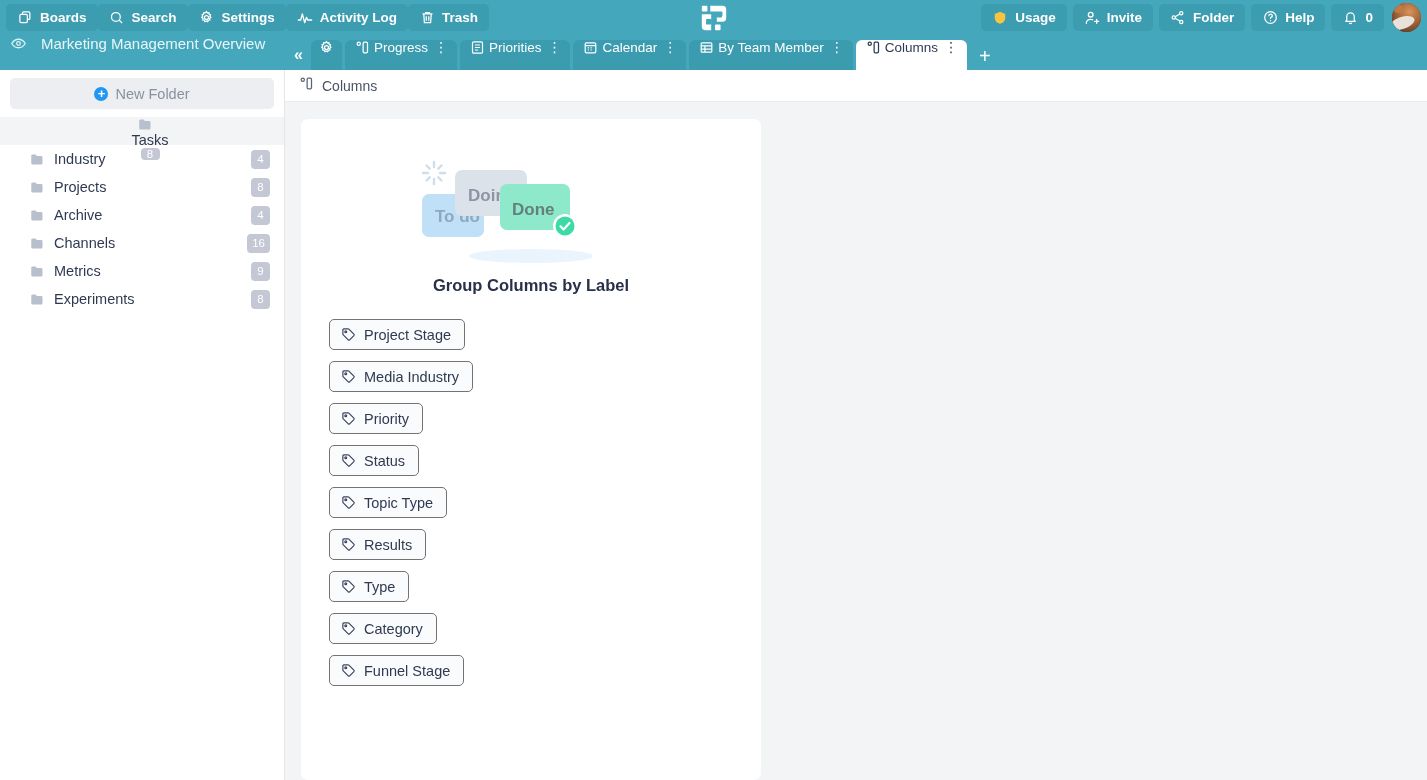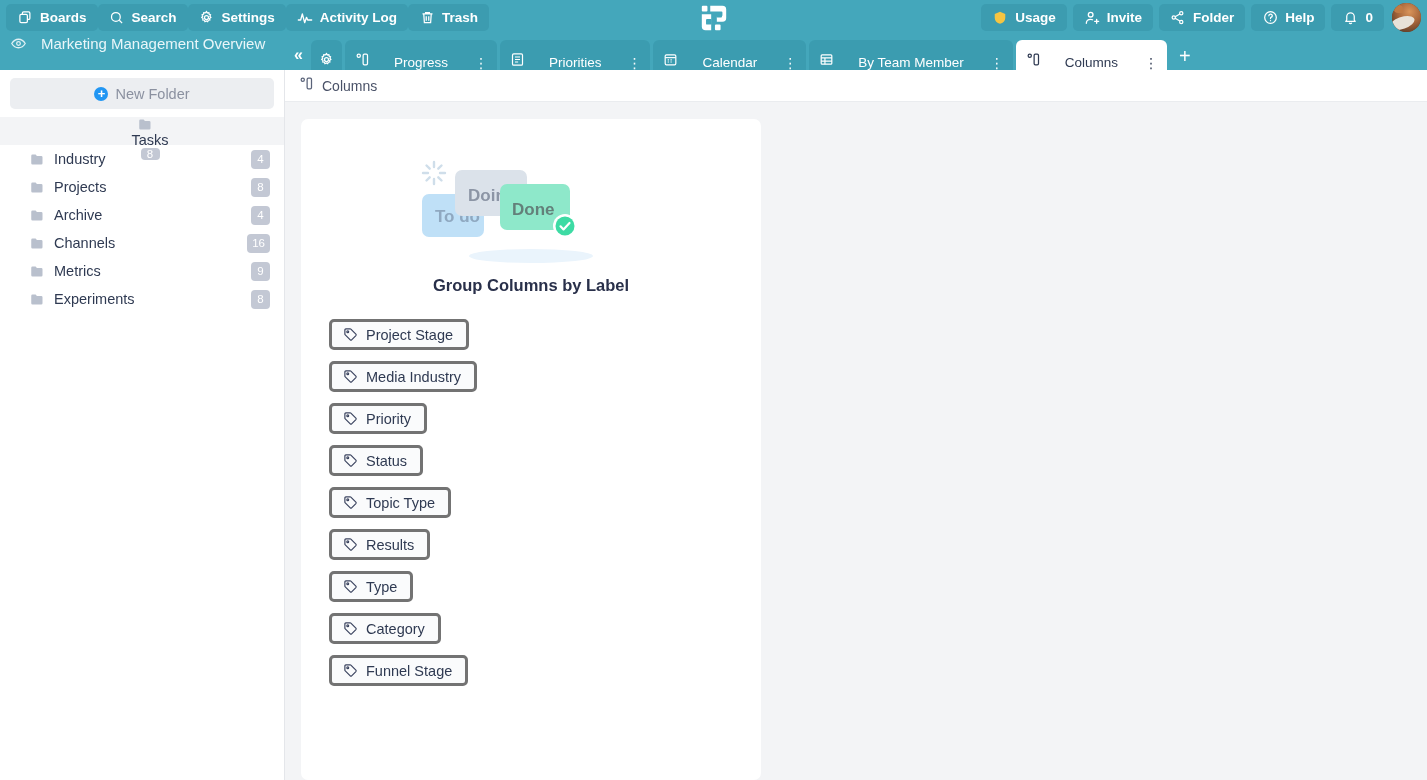--- a/index.html
+++ b/index.html
@@ -77,21 +77,21 @@
     align-items: flex-end;
     gap: 3px;
     padding-left: 6px;
     overflow: hidden;
   }
   .collapse-ic {
     color: #ffffff; font-size: 16px; font-weight: bold;
     padding: 0 7px 6px 3px; cursor: pointer; letter-spacing: -2px;
   }
   .tab {
-    display: flex; align-items: flex-end; gap: 24px;
+    display: flex; align-items: flex-start; gap: 4px;
     height: 30px;
     padding: 0 9px 0 10px;
     background: #3b9cb0;
     border-radius: 6px 6px 0 0;
     color: #ffffff;
     font-size: 13.5px;
     white-space: nowrap;
     cursor: pointer;
   }
   .tab.settings-tab { padding: 0 8px; }
@@ -194,21 +194,21 @@
     margin: 20px auto 0 auto;
     width: 372px;
   }
 
   .label-list { margin: 24px 0 0 28px; display: flex; flex-direction: column; gap: 11px; align-items: flex-start; }
   .label-btn {
     display: inline-flex; align-items: center; gap: 8px;
     height: 31px;
     padding: 0 13px 0 11px;
     background: #fafbfc;
-    border: 3px solid #737373;
+    border: 1px solid #737373;
     border-radius: 5px;
     font-size: 14.5px;
     color: #2f3a52;
     cursor: pointer;
   }
   .tag-ic { width: 15px; height: 15px; flex: 0 0 auto; }
 </style>
 </head>
 <body>
 

